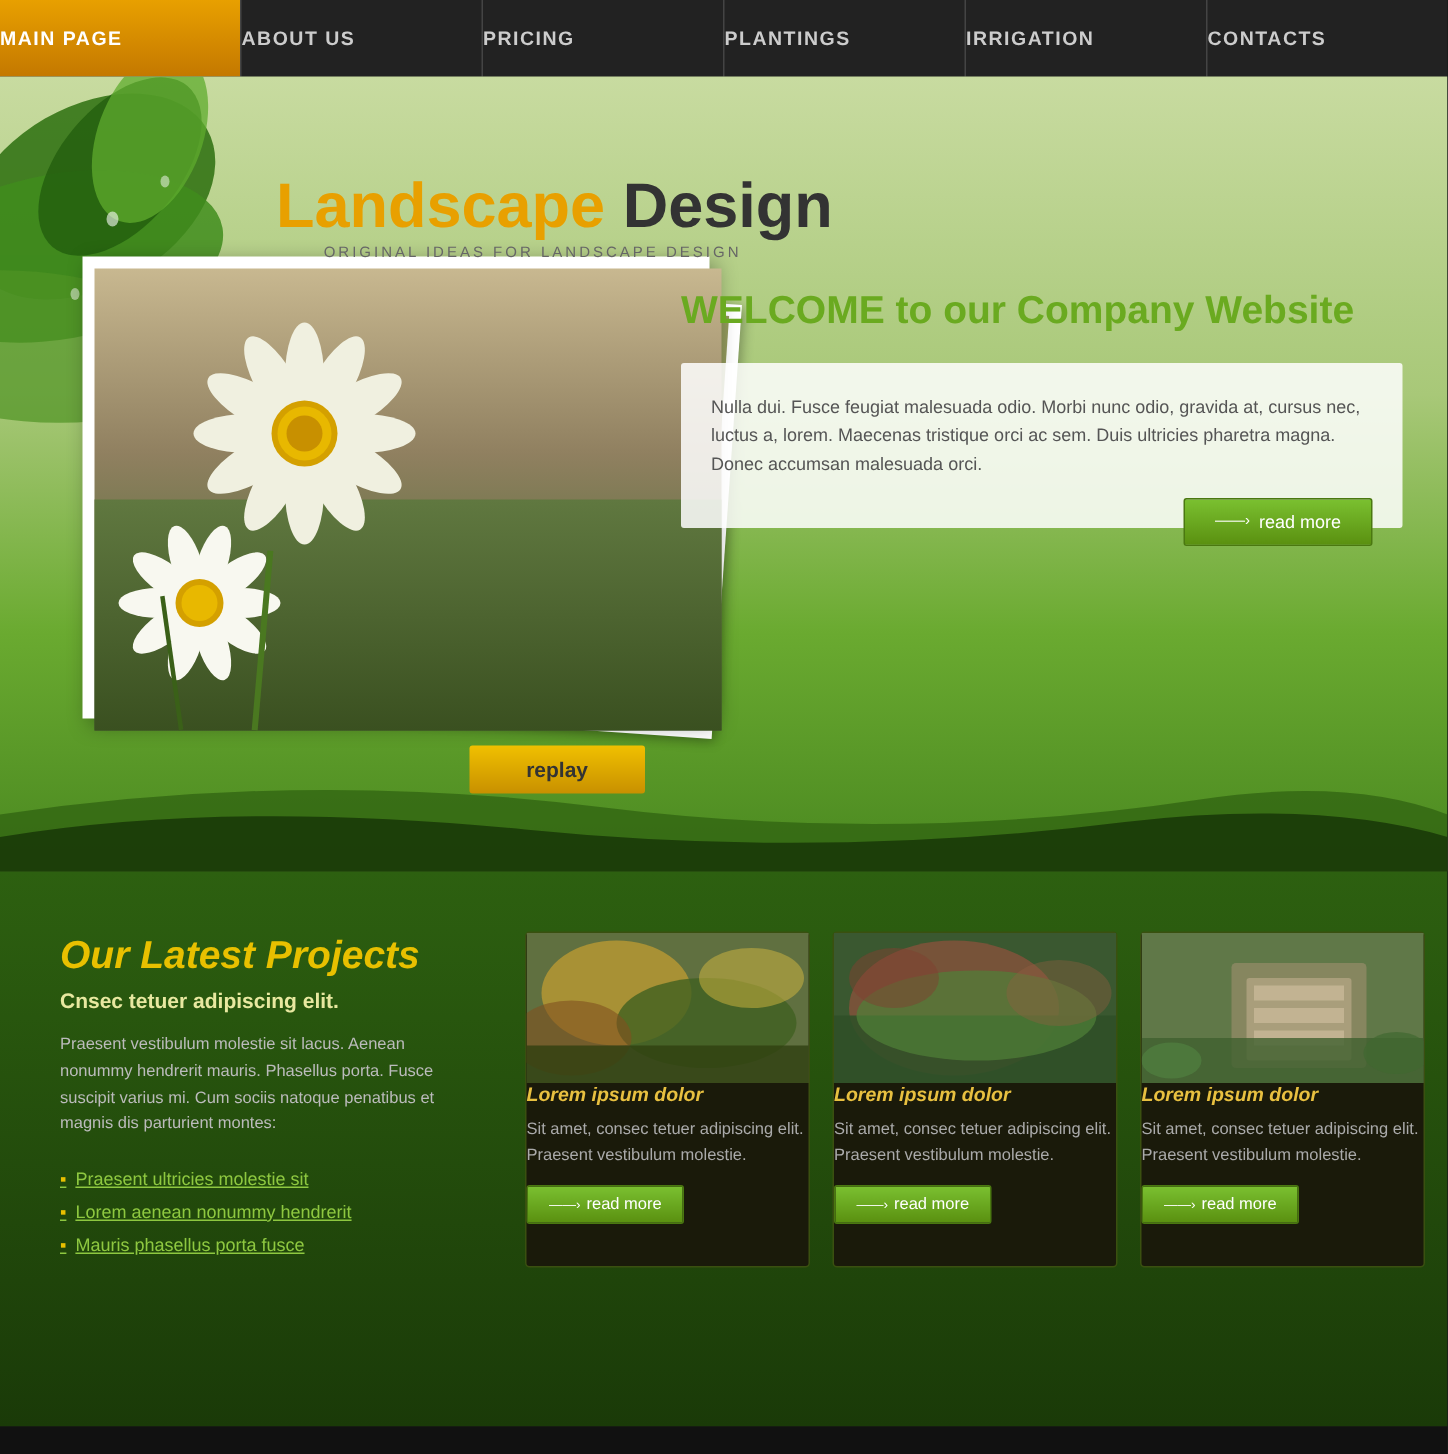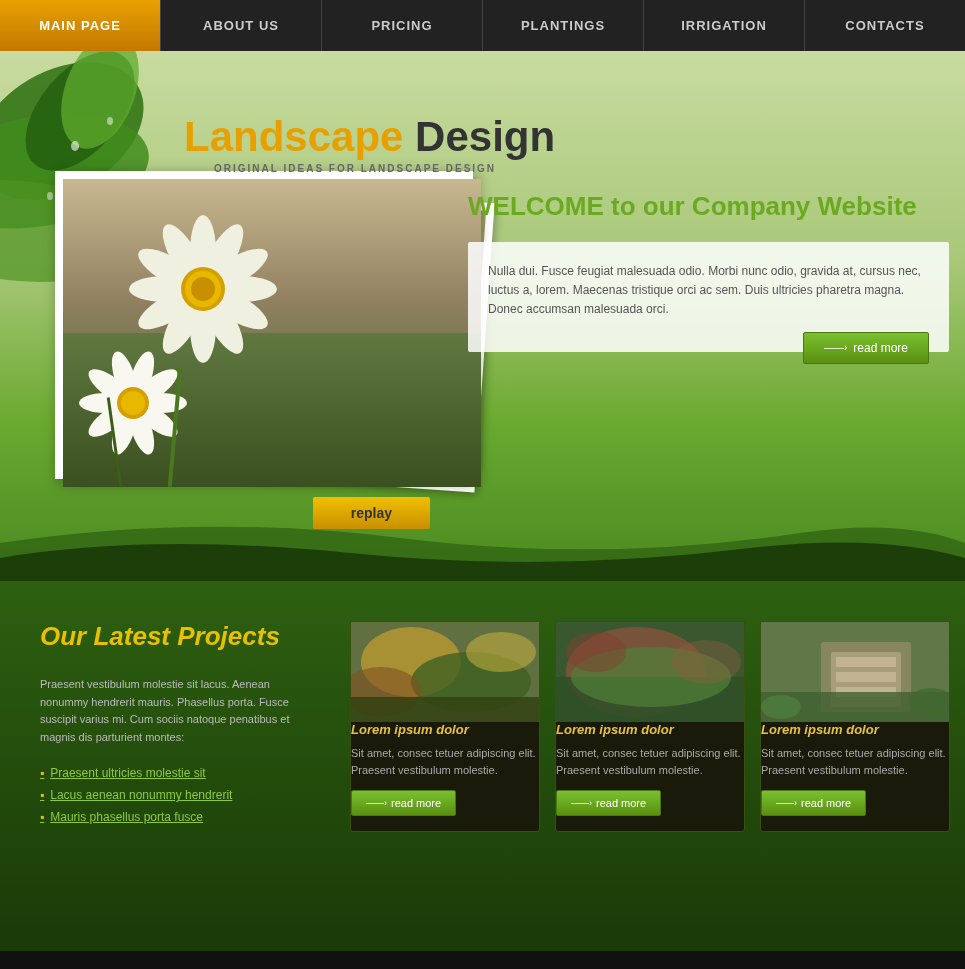--- a/index.html
+++ b/index.html
@@ -1,52 +1,52 @@
 <!DOCTYPE html>
 <html><head>
   <meta charset="utf-8">
   <style>
     * { margin: 0; padding: 0; box-sizing: border-box; }
     body { font-family: Arial, sans-serif; background: #1a1a1a; width: 965px; overflow-x: hidden; }
 
     
     nav { display: flex; width: 100%; background: #222; height: 51px; }
     .nav-item {
-      flex: 1; display: flex; align-items: center; justify-content: center;
+      flex: 1; display: flex; align-items: center; 
       color: #ccc; font-size: 13px; font-weight: bold; letter-spacing: 1px;
       cursor: pointer; text-transform: uppercase; border-right: 1px solid #444;
     }
     .nav-item:last-child { border-right: none; }
     .nav-item.active { background: linear-gradient(to bottom, #e8a000, #c47800); color: #fff; }
 
     
     .hero {
       background: linear-gradient(to bottom, #c8dba0 0%, #a8c878 40%, #6aaa30 70%, #4a8820 100%);
       position: relative; min-height: 530px; overflow: hidden;
     }
 
     
     .logo-area { position: absolute; top: 60px; left: 160px; }
     .logo-area h1 { font-size: 42px; font-weight: bold; margin-left: 29px; }
-    .logo-area p { color: #666; font-size: 11px; letter-spacing: 2px; text-align: center; font-weight: bold; }
+    .logo-area p { color: #666; font-size: 11px; letter-spacing: 2px; text-align: center; }
 
     
     .photo-stack {
       position: absolute; top: 120px; left: 55px; width: 430px; height: 340px;
     }
     .replay-btn {
       position: absolute; bottom: -30px; right: 60px;
       background: linear-gradient(to bottom, #f0c000, #c89000);
       color: #333; font-weight: bold; padding: 8px 38px; font-size: 14px;
       cursor: pointer; border: none; border-radius: 2px;
     }
 
     
     .hero-content {
-      position: absolute; top: 140px; right: 16px; width: 481px;
+      position: absolute; top: 140px; right: 30px; width: 481px;
     }
     .welcome-title { font-size: 26px; color: #333; margin-bottom: 20px; }
     .welcome-title span { color: #6aaa20; font-weight: bold; }
     .content-box { background: rgba(255,255,255,0.85); padding: 20px; border-radius: 2px; }
     .content-box h3 { color: #333; font-size: 14px; margin-bottom: 10px; }
     .content-box p { color: #555; font-size: 12px; line-height: 1.6; margin-bottom: 12px; }
     .read-more-btn {
       display: inline-flex; align-items: center; gap: 6px;
       background: linear-gradient(to bottom, #7ac030, #5a9010);
       color: #fff; font-size: 12px; padding: 8px 20px; cursor: pointer;
@@ -54,21 +54,21 @@
     }
     .read-more-btn::before { content: '——›'; font-size: 10px; }
 
     
     .projects-section {
       background: linear-gradient(to bottom, #2d6010 0%, #1a3a08 100%);
       padding: 40px; min-height: 370px;
     }
     .projects-layout { display: flex; gap: 30px; }
     .projects-left { width: 280px; flex-shrink: 0; }
-    .projects-left h2 { color: #e8c000; font-size: 26px; margin-bottom: 24px; font-style: italic; }
+    .projects-left h2 { color: #e8c000; font-size: 26px; margin-bottom: 4px; font-style: italic; }
     .projects-left p { color: #ccc; font-size: 12px; line-height: 1.6; margin-bottom: 20px; }
     .projects-left ul { list-style: none; }
     .projects-left ul li { color: #8ec840; font-size: 12px; margin-bottom: 8px; text-decoration: underline; cursor: pointer; display: flex; align-items: center; gap: 6px; }
     .projects-left ul li::before { content: '▪'; color: #e8c000; }
     .projects-left p.intro { color: #e8e8a0; font-size: 14px; font-weight: bold; margin-bottom: 10px; }
 
     .projects-cards { display: flex; gap: 15px; flex: 1; }
     .project-card {
       background: #1a1a0a; border: 1px solid #3a5010; border-radius: 3px;
       width: 190px; flex-shrink: 0;
@@ -232,24 +232,25 @@
     <path d="M0,40 Q200,10 400,35 Q600,60 800,30 Q900,15 965,40 L965,80 L0,80 Z" fill="#2d6010" opacity="0.7"></path>
     <path d="M0,55 Q150,30 350,50 Q550,70 750,45 Q880,30 965,55 L965,80 L0,80 Z" fill="#1a3a08" opacity="0.9"></path>
   </svg>
 </div>
 
 <div class="projects-section">
   <div class="projects-layout">
 
     <div class="projects-left">
       <h2>Our Latest Projects</h2>
+      <p class="intro" style="color:#e8e8a0;font-size:14px;font-weight:bold;margin-bottom:10px;">Cnsec tetuer adipiscing elit.</p>
       <p style="color:#bbb;font-size:11px;line-height:1.6;margin-bottom:20px;">Praesent vestibulum molestie sit lacus. Aenean nonummy hendrerit mauris. Phasellus porta. Fusce suscipit varius mi. Cum sociis natoque penatibus et magnis dis parturient montes:</p>
       <ul>
         <li>Praesent ultricies molestie sit</li>
-        <li>Lacus aenean nonummy hendrerit</li>
+        <li>Lorem aenean nonummy hendrerit</li>
         <li>Mauris phasellus porta fusce</li>
       </ul>
     </div>
 
     <div class="projects-cards">
 
       <div class="project-card">
         <div class="card-img">
           <svg width="190" height="100" viewBox="0 0 190 100">
             <rect width="190" height="100" fill="#607040"></rect>

